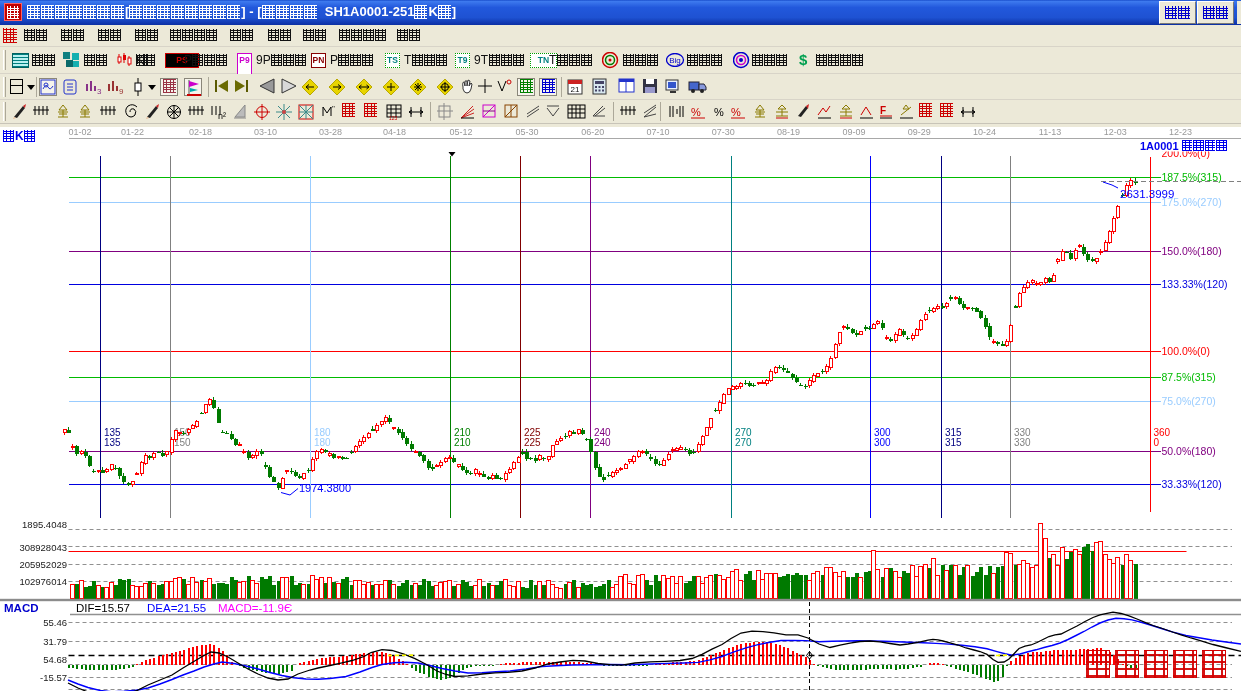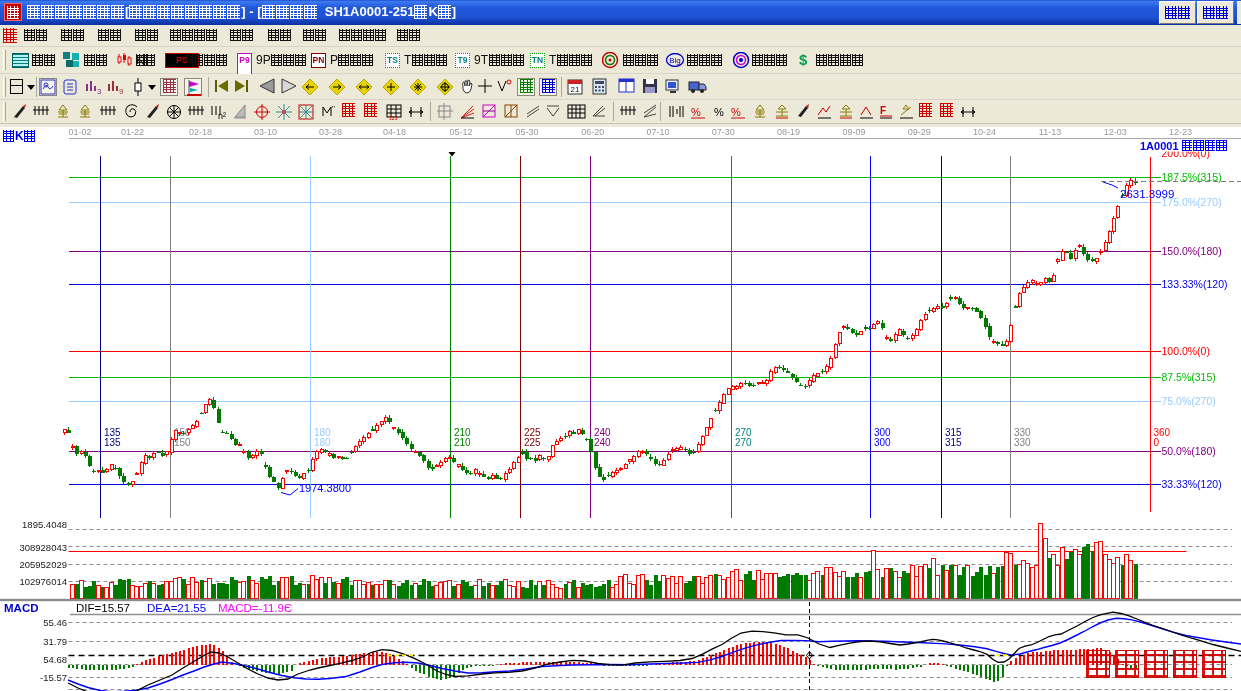--- a/index.html
+++ b/index.html
@@ -52,21 +52,21 @@
     <div class="abs" style="left:271px;top:7px"><i class="cj" style="width:11px;height:12px;color:#111;margin-right:1px;"></i><i class="cj" style="width:11px;height:12px;color:#111;margin-right:1px;"></i><i class="cj" style="width:11px;height:12px;color:#111;margin-right:1px;"></i></div>
     <div class="abs" style="left:311px;top:6px;width:15px;height:15px;border:1px solid #880000;background:#fff;color:#880000;font-size:8.5px;font-weight:bold;text-align:center;line-height:13px">PN</div>
     <div class="abs" style="left:330px;top:6px;font-size:12px;color:#111">P</div>
     <div class="abs" style="left:338px;top:7px"><i class="cj" style="width:11px;height:12px;color:#111;margin-right:1px;"></i><i class="cj" style="width:11px;height:12px;color:#111;margin-right:1px;"></i><i class="cj" style="width:11px;height:12px;color:#111;margin-right:1px;"></i></div>
     <div class="abs" style="left:385px;top:6px;width:15px;height:15px;border:1px dotted #00a000;background:#ffffff;color:#008080;font-size:8.5px;font-weight:bold;text-align:center;line-height:13px">TS</div>
     <div class="abs" style="left:404px;top:6px;font-size:12px;color:#111">T</div>
     <div class="abs" style="left:412px;top:7px"><i class="cj" style="width:11px;height:12px;color:#111;margin-right:1px;"></i><i class="cj" style="width:11px;height:12px;color:#111;margin-right:1px;"></i><i class="cj" style="width:11px;height:12px;color:#111;margin-right:1px;"></i></div>
     <div class="abs" style="left:455px;top:6px;width:15px;height:15px;border:1px dotted #00a000;background:#fff;color:#008080;font-size:8.5px;font-weight:bold;text-align:center;line-height:13px">T9</div>
     <div class="abs" style="left:474px;top:6px;font-size:12px;color:#111">9T</div>
     <div class="abs" style="left:489px;top:7px"><i class="cj" style="width:11px;height:12px;color:#111;margin-right:1px;"></i><i class="cj" style="width:11px;height:12px;color:#111;margin-right:1px;"></i><i class="cj" style="width:11px;height:12px;color:#111;margin-right:1px;"></i></div>
-    <div class="abs" style="left:530px;top:6px;width:15px;height:15px;border:1px dotted #00a000;background:#fff;color:#008080;font-size:8.5px;font-weight:bold;text-align:center;line-height:13px">TN</div>
+    <div class="abs" style="left:530px;top:6px;width:27px;height:15px;border:1px dotted #00a000;background:#fff;color:#008080;font-size:8.5px;font-weight:bold;text-align:center;line-height:13px">TN</div>
     <div class="abs" style="left:549px;top:6px;font-size:12px;color:#111">T</div>
     <div class="abs" style="left:557px;top:7px"><i class="cj" style="width:11px;height:12px;color:#111;margin-right:1px;"></i><i class="cj" style="width:11px;height:12px;color:#111;margin-right:1px;"></i><i class="cj" style="width:11px;height:12px;color:#111;margin-right:1px;"></i></div>
     <div class="abs" style="left:602px;top:5px;width:17px;height:17px;"><svg width="17" height="17">
         <circle cx="8" cy="8" r="7.5" fill="none" stroke="#cc0000" stroke-width="1.5"></circle>
         <circle cx="8" cy="8" r="4.5" fill="none" stroke="#007a00" stroke-width="1.5"></circle>
         <circle cx="8" cy="8" r="1.5" fill="#cc0000"></circle>
       </svg></div>
     <div class="abs" style="left:623px;top:7px"><i class="cj" style="width:11px;height:12px;color:#111;margin-right:1px;"></i><i class="cj" style="width:11px;height:12px;color:#111;margin-right:1px;"></i><i class="cj" style="width:11px;height:12px;color:#111;margin-right:1px;"></i></div>
     <div class="abs" style="left:666px;top:6px;width:19px;height:14px;"><svg width="19" height="14">
         <ellipse cx="9" cy="7" rx="8.5" ry="6.5" fill="none" stroke="#0000cc" stroke-width="1.3"></ellipse>

